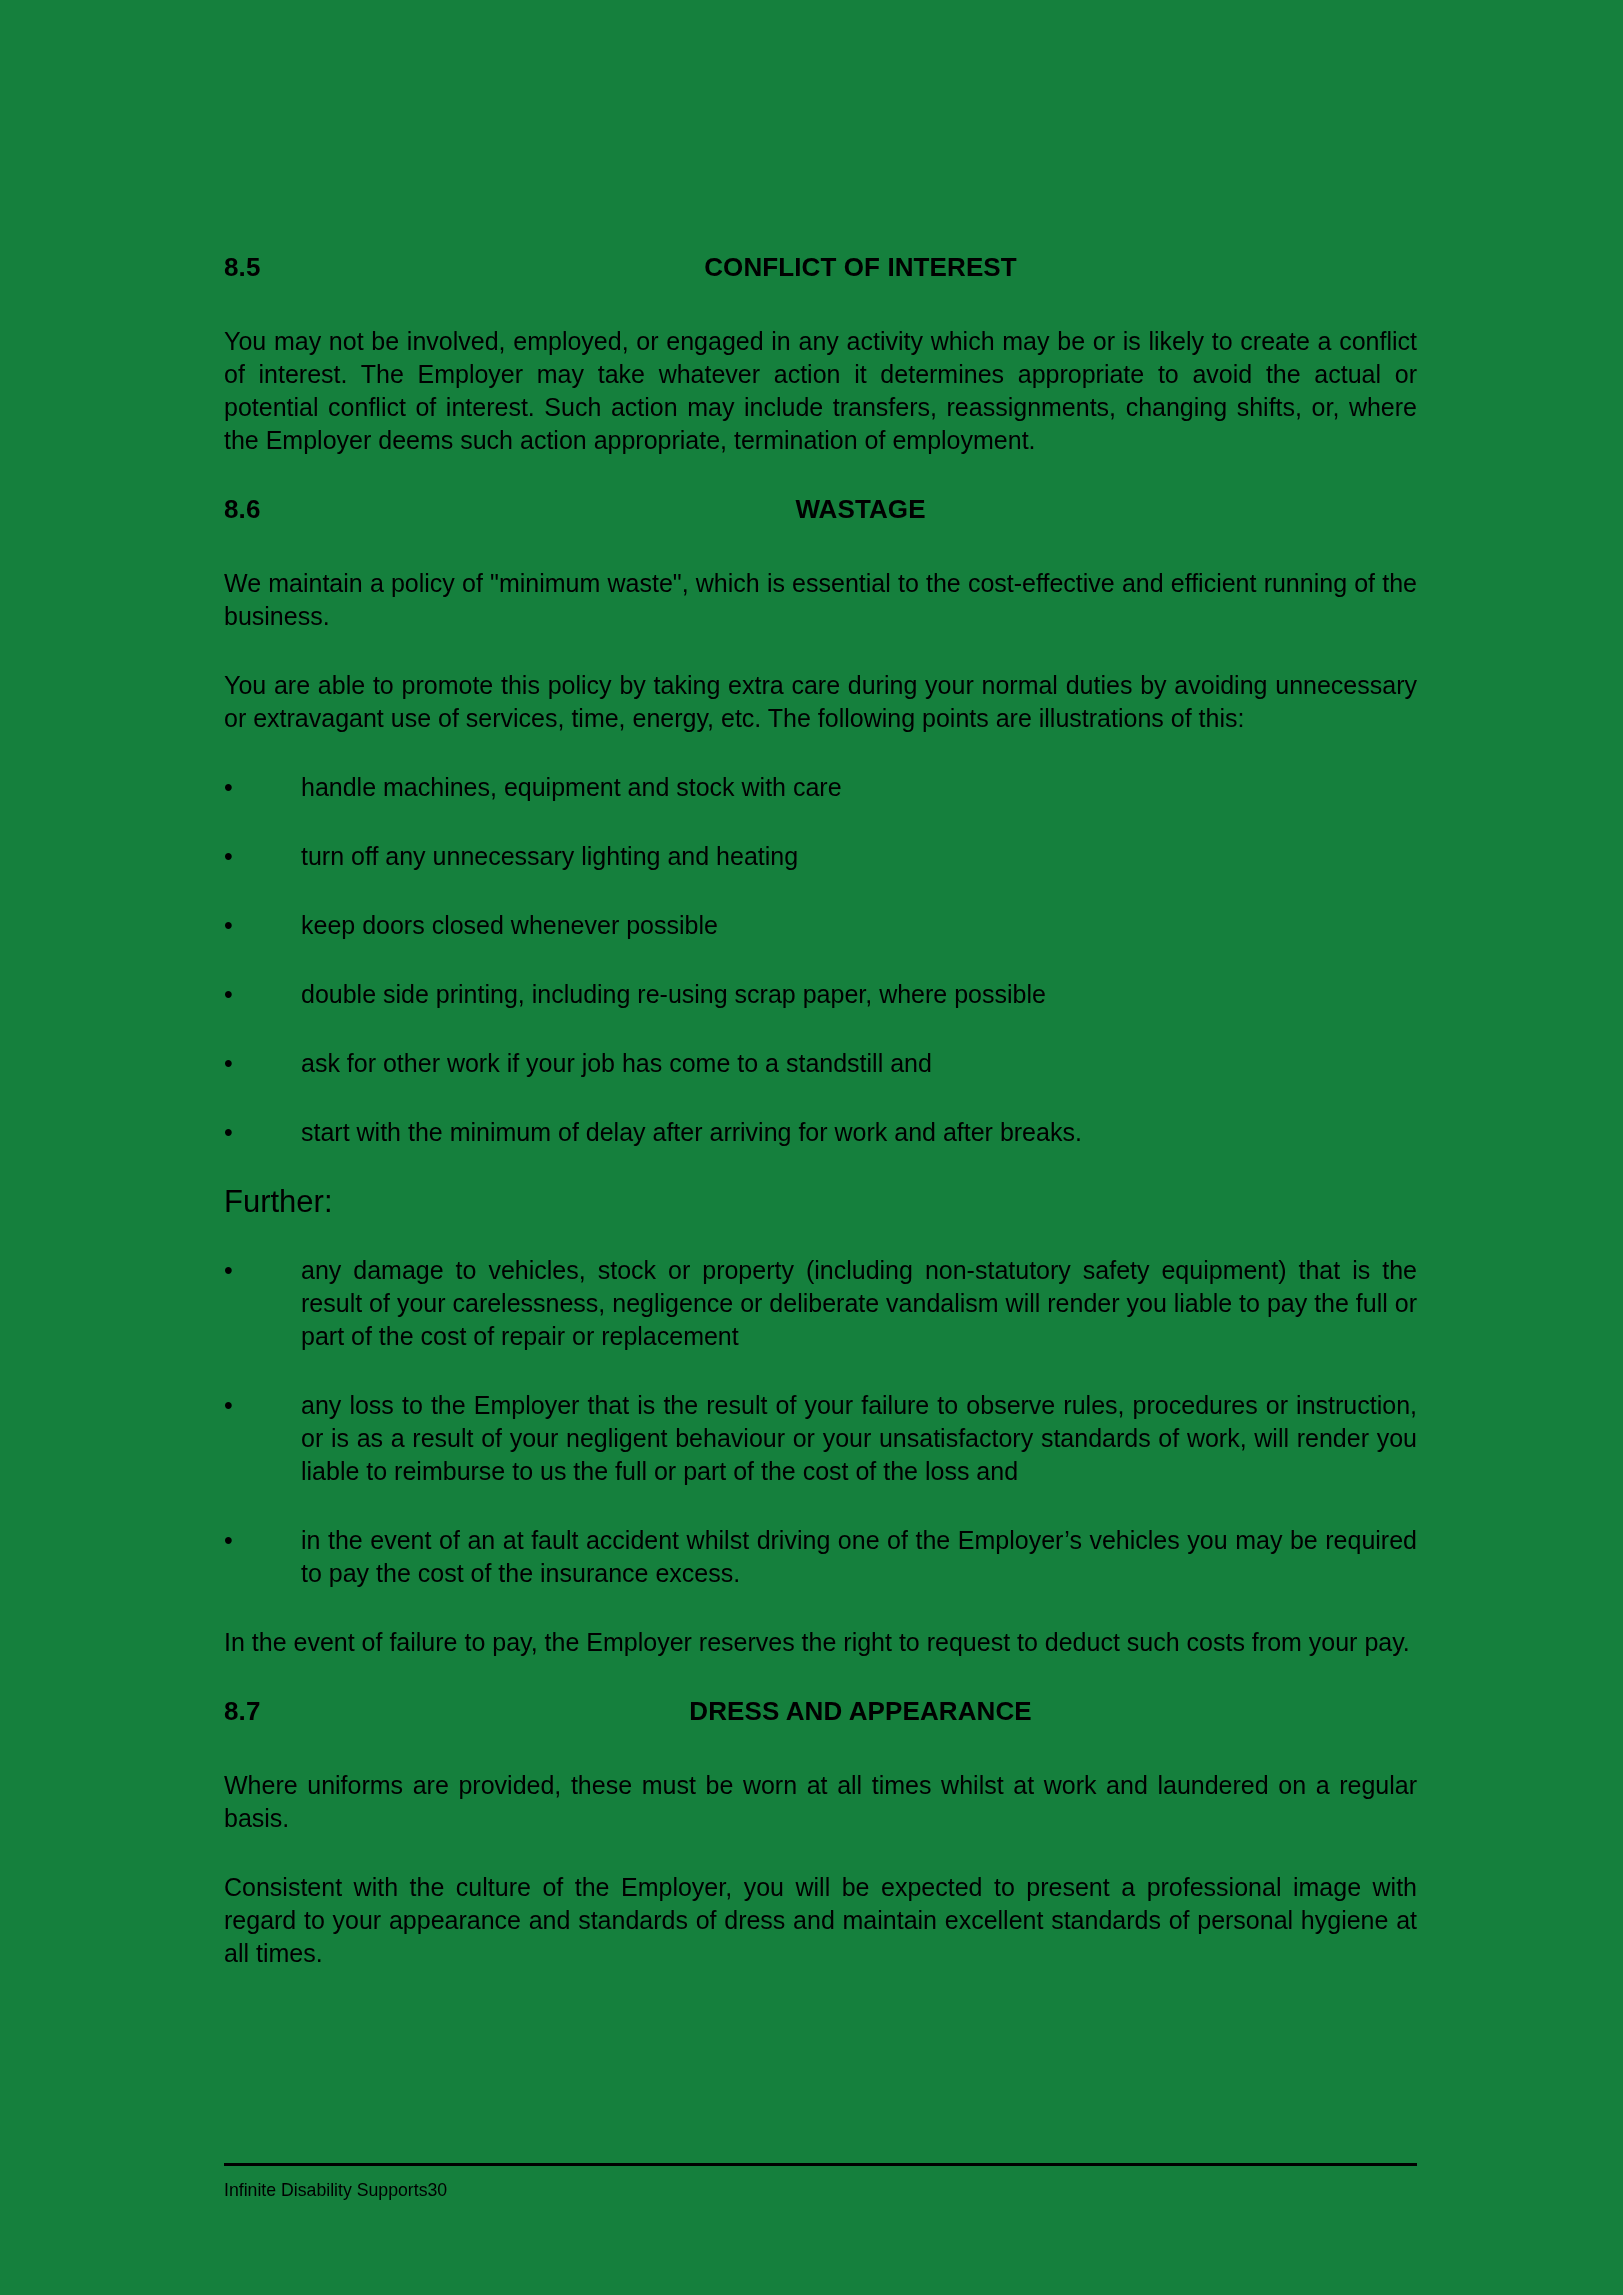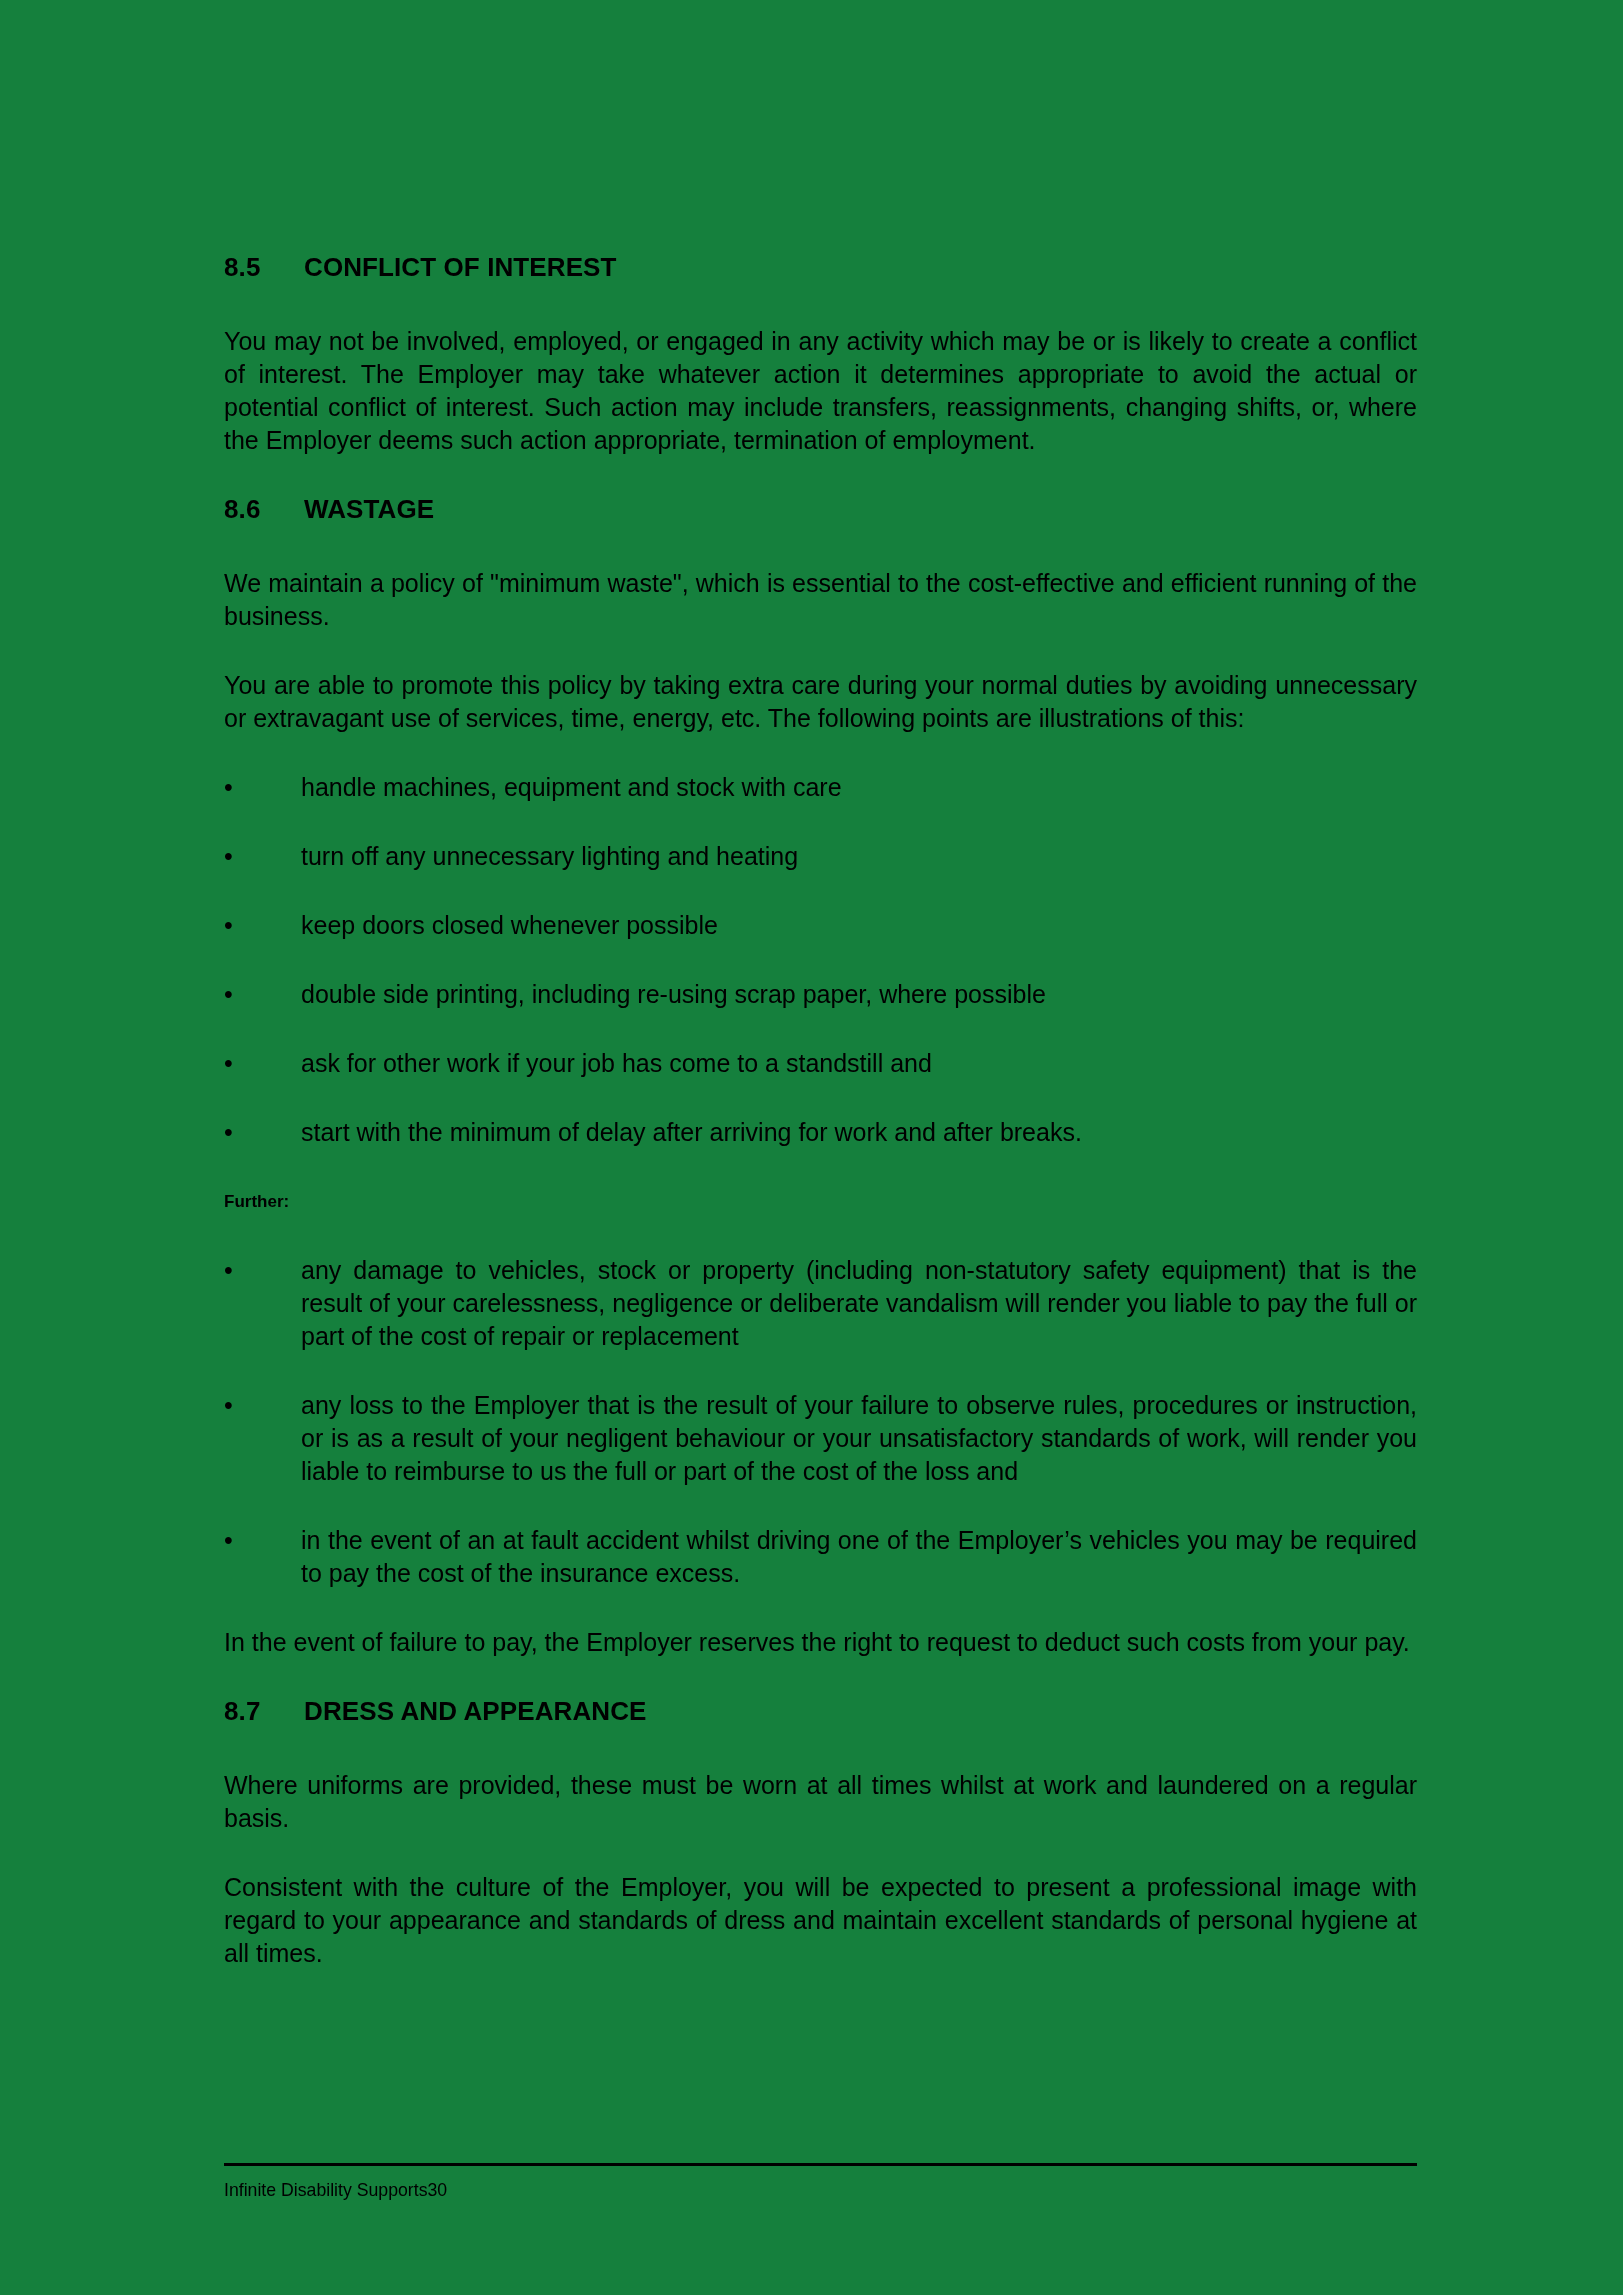--- a/index.html
+++ b/index.html
@@ -20,32 +20,31 @@
   h2.section-heading {
     display: flex;
     font-size: 26px;
     font-weight: bold;
     line-height: 33px;
     margin: 23px 0 41px 0;
     letter-spacing: 0.1px;
   }
   h2.section-heading.first { margin-top: 0; }
   .sec-num { flex: 0 0 80px; }
-  .sec-title { flex: 1; }
+  .sec-title { flex: 1; text-align: center; }
   p.body-para {
     font-size: 25px;
     line-height: 33px;
     text-align: justify;
     margin: 12px 0 36px 0;
   }
   p.plain-para {
-    font-size: 17px;
+    font-size: 31px;
     line-height: 33px;
     margin: 6px 0 36px 0;
-    font-weight: bold;
   }
   .bullet-row {
     display: flex;
     margin: 0 0 36px 0;
     font-size: 25px;
     line-height: 33px;
   }
   .bullet-marker {
     flex: 0 0 77px;
     font-size: 25px;

